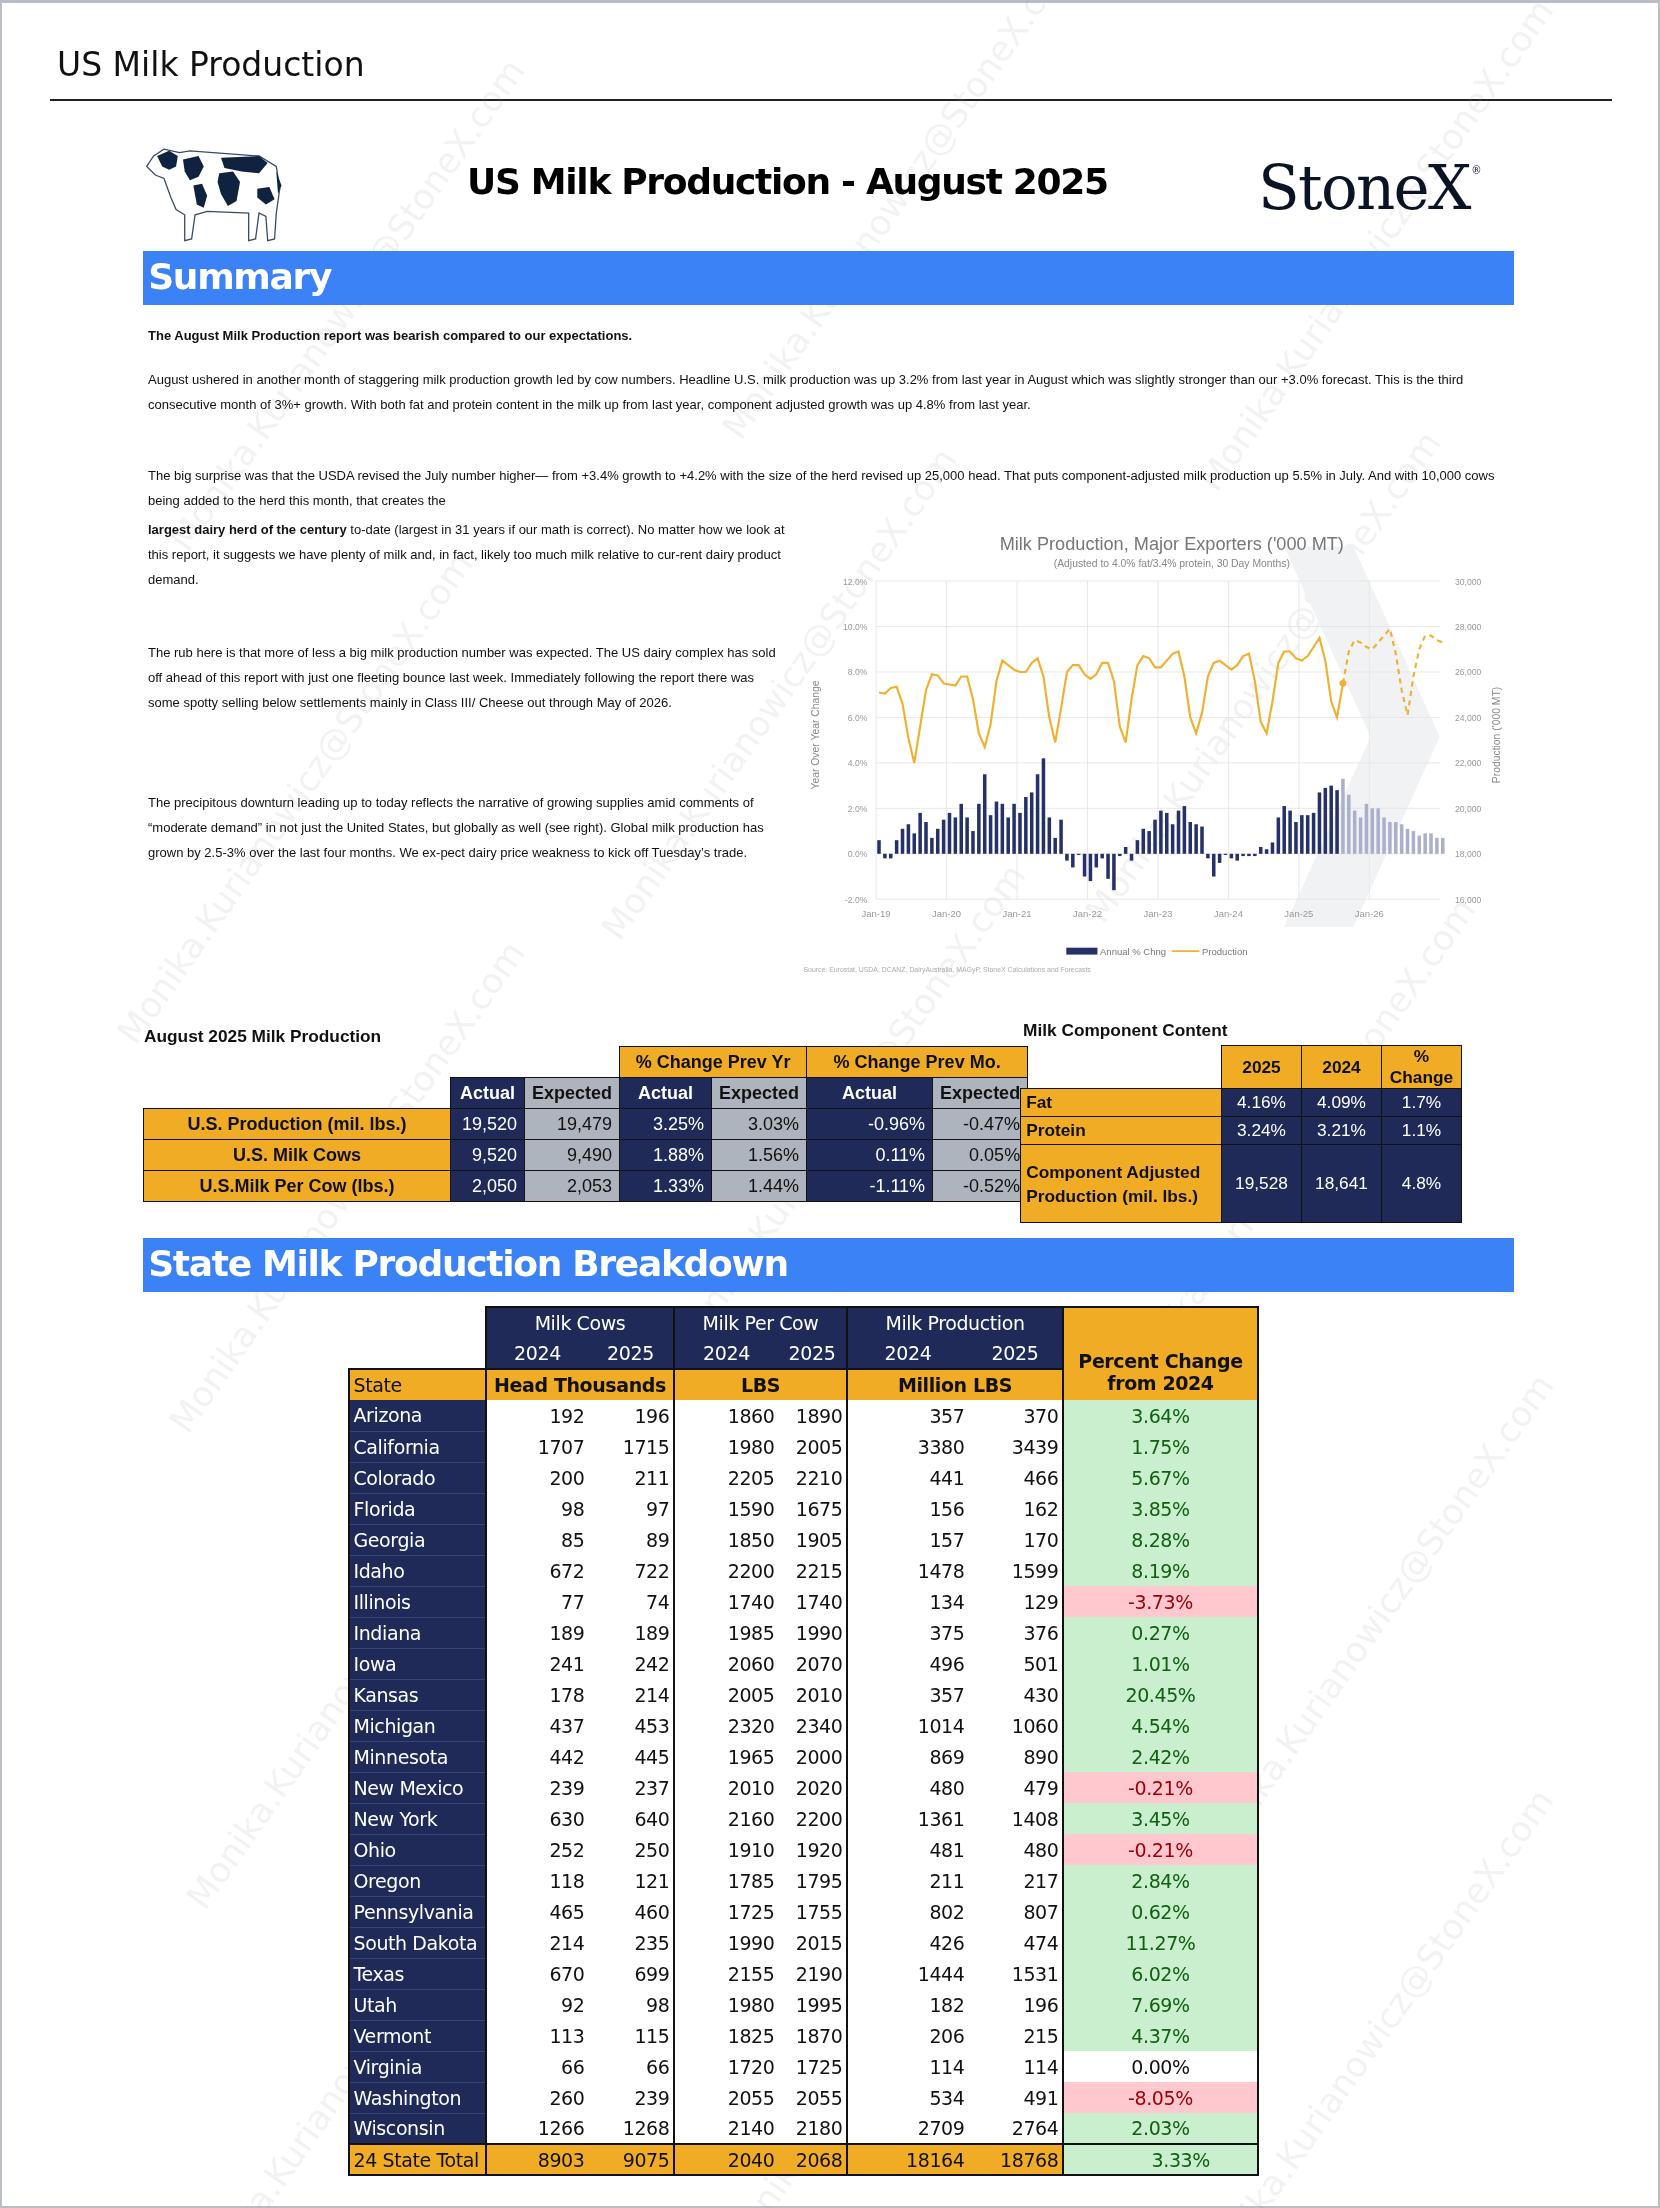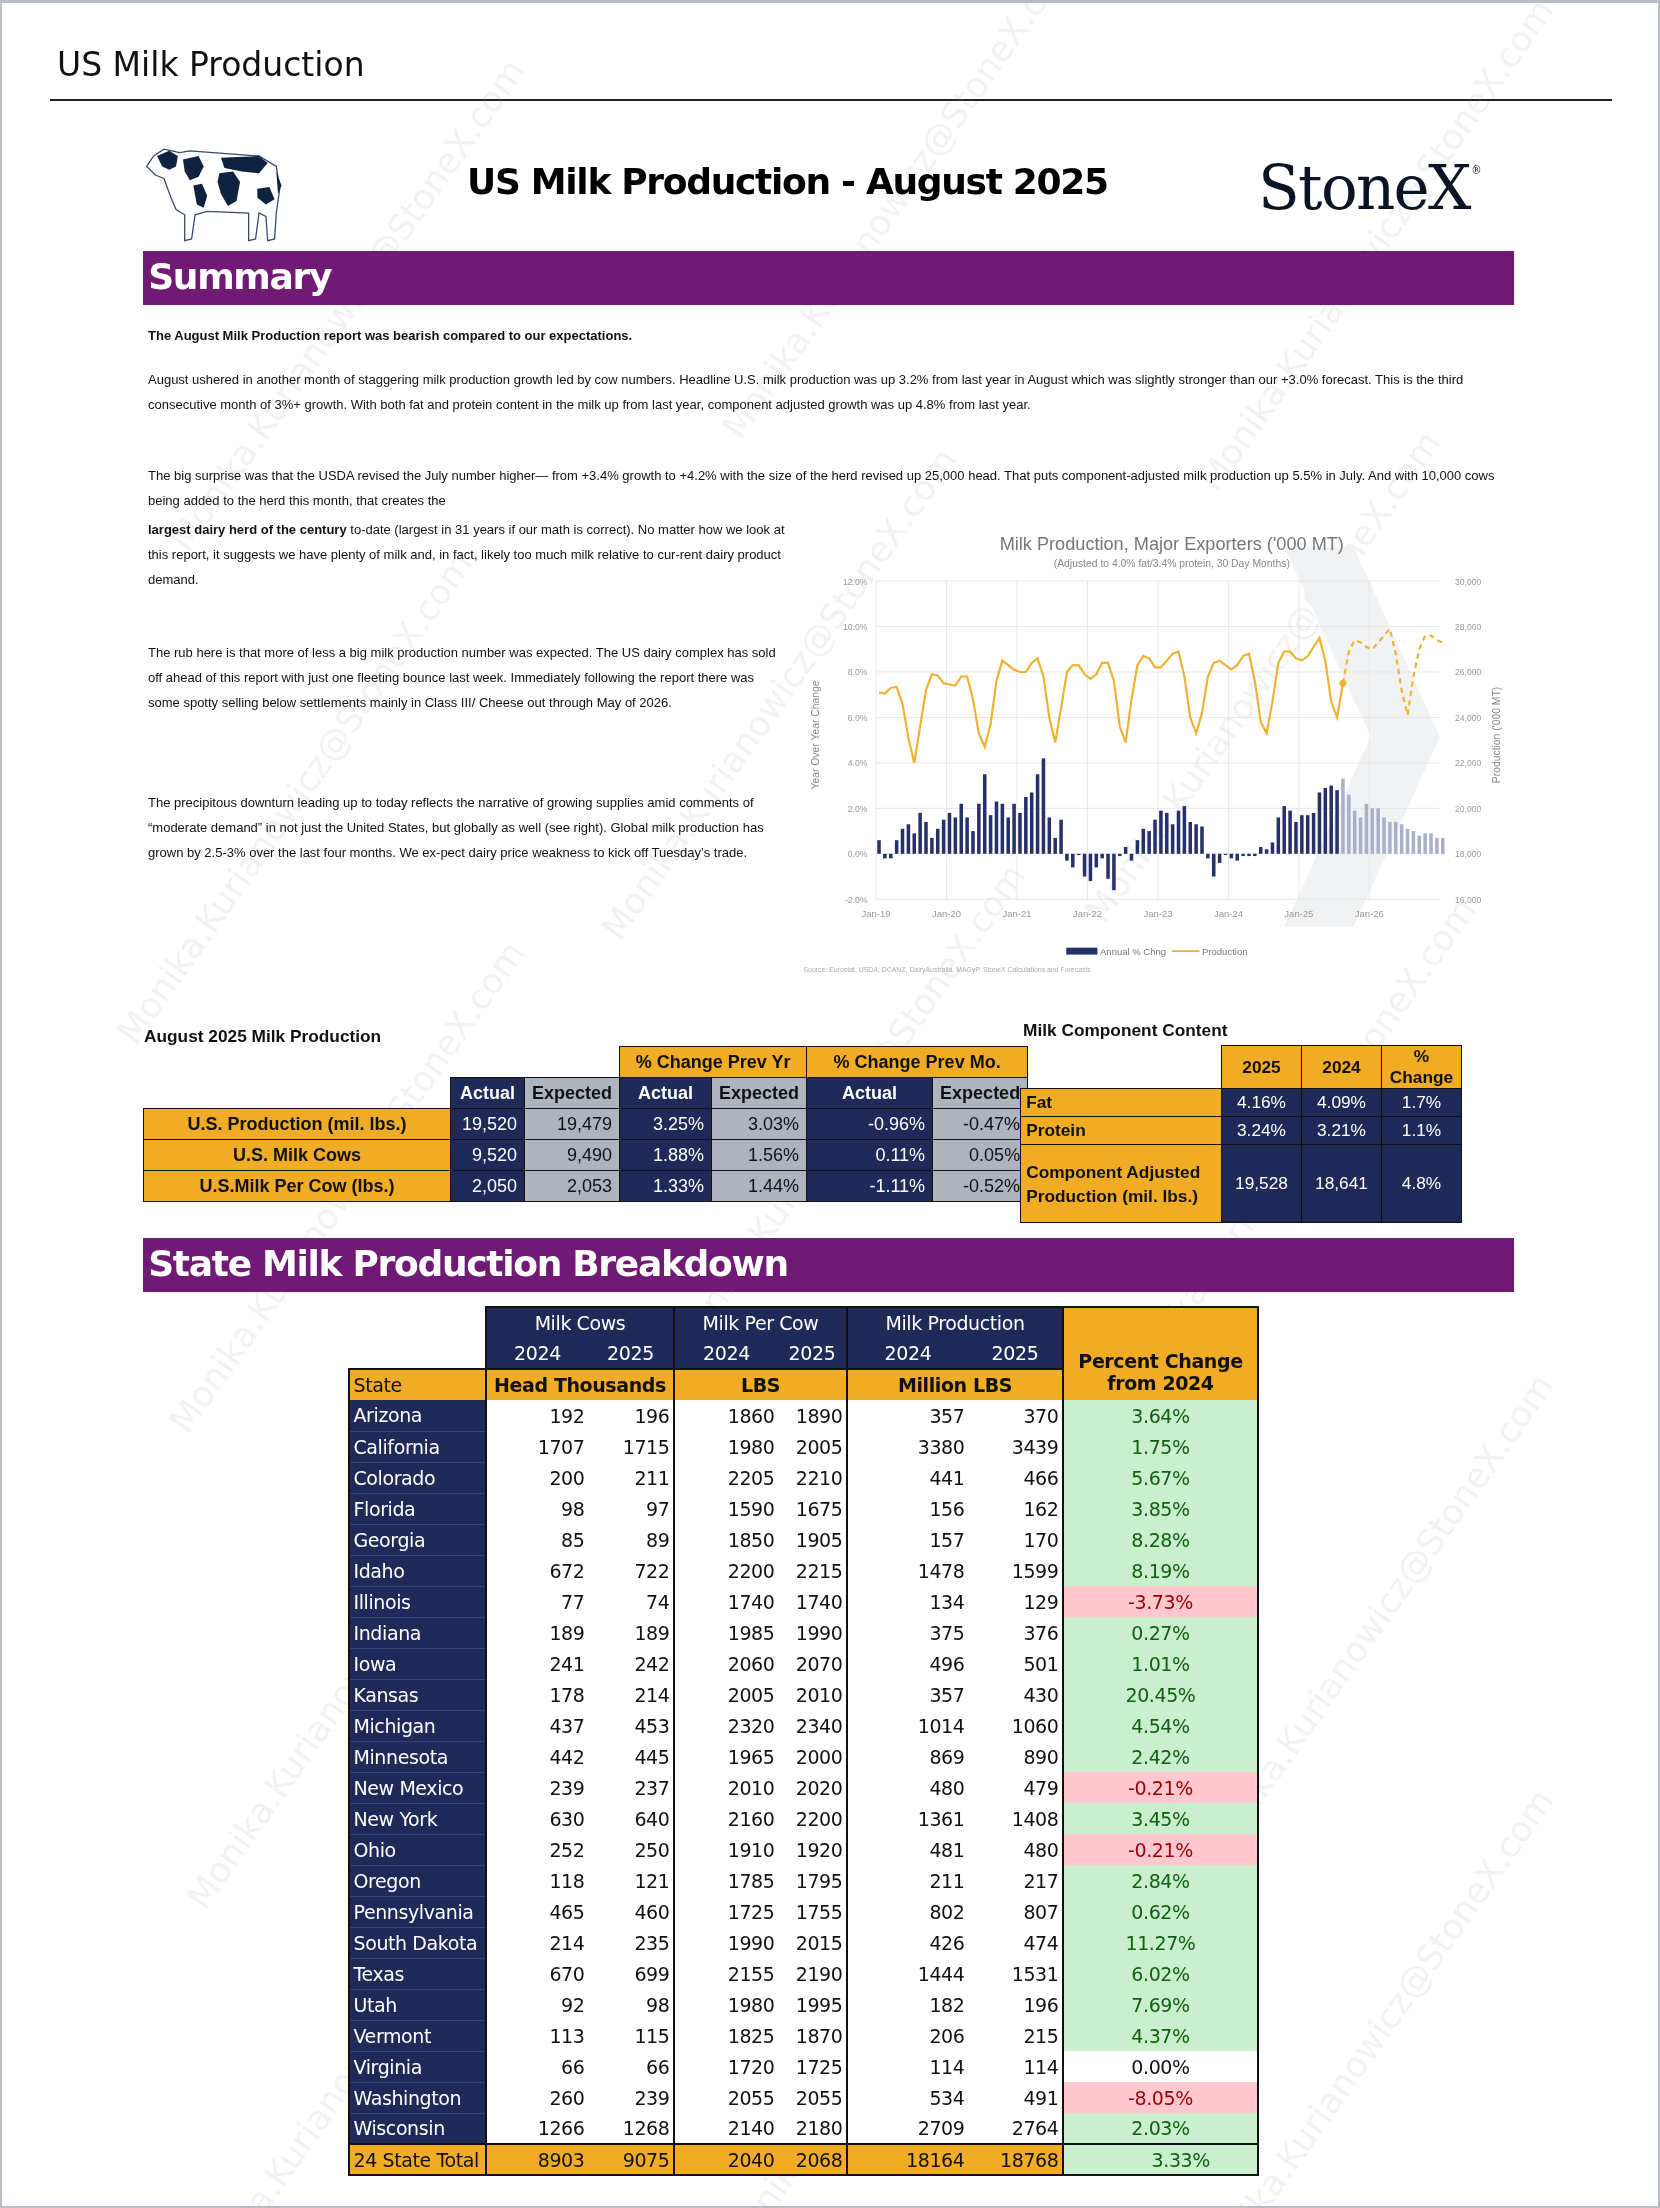--- a/index.html
+++ b/index.html
@@ -7,21 +7,21 @@
   body { font-family: "Liberation Sans", sans-serif; color: #111; position: relative; overflow: hidden; }
   .frame { position: absolute; left: 0; top: 0; width: 1660px; height: 2208px; border: 2.6px solid #b8bec4; border-top-width: 3.5px; }
   .page-title { position: absolute; left: 57px; top: 45px; font-size: 33px; font-family: "DejaVu Sans", sans-serif; font-weight: 400; color: #111; }
   .page-rule { position: absolute; left: 50px; top: 99px; width: 1562px; height: 1.7px; background: #222; }
 
   .cow { position: absolute; left: 138px; top: 137px; width: 147px; height: 108px; }
   .doc-title { position: absolute; left: 467px; top: 161px; font-size: 36px; font-weight: 700; font-family: "DejaVu Sans", sans-serif; letter-spacing: -1.3px; color: #000; }
   .logo { position: absolute; left: 1258px; top: 152px; font-family: "DejaVu Serif", serif; font-size: 61px; color: #0b1424; letter-spacing: -1.7px; }
   .logo sup { font-size: 10.4px; vertical-align: top; position: relative; top: 12px; margin-left: 1.7px; }
 
-  .band { position: absolute; left: 143px; width: 1371px; height: 54px; background: #701a75; }
+  .band { position: absolute; left: 143px; width: 1371px; height: 54px; background: #3b82f6; }
   .band span { position: absolute; left: 5.2px; top: 5.2px; color: #fff; font-family: "DejaVu Sans", sans-serif; font-weight: 700; font-size: 36px; letter-spacing: -1.3px; }
 
   .para { position: absolute; font-size: 13px; line-height: 25px; color: #111; font-family: "Liberation Sans", sans-serif; }
   .para b { font-weight: 700; }
 
   
   .chart { position: absolute; left: 800px; top: 529px; width: 709px; height: 450px; }
   .chart svg { width: 709px; height: 450px; }
 
   

